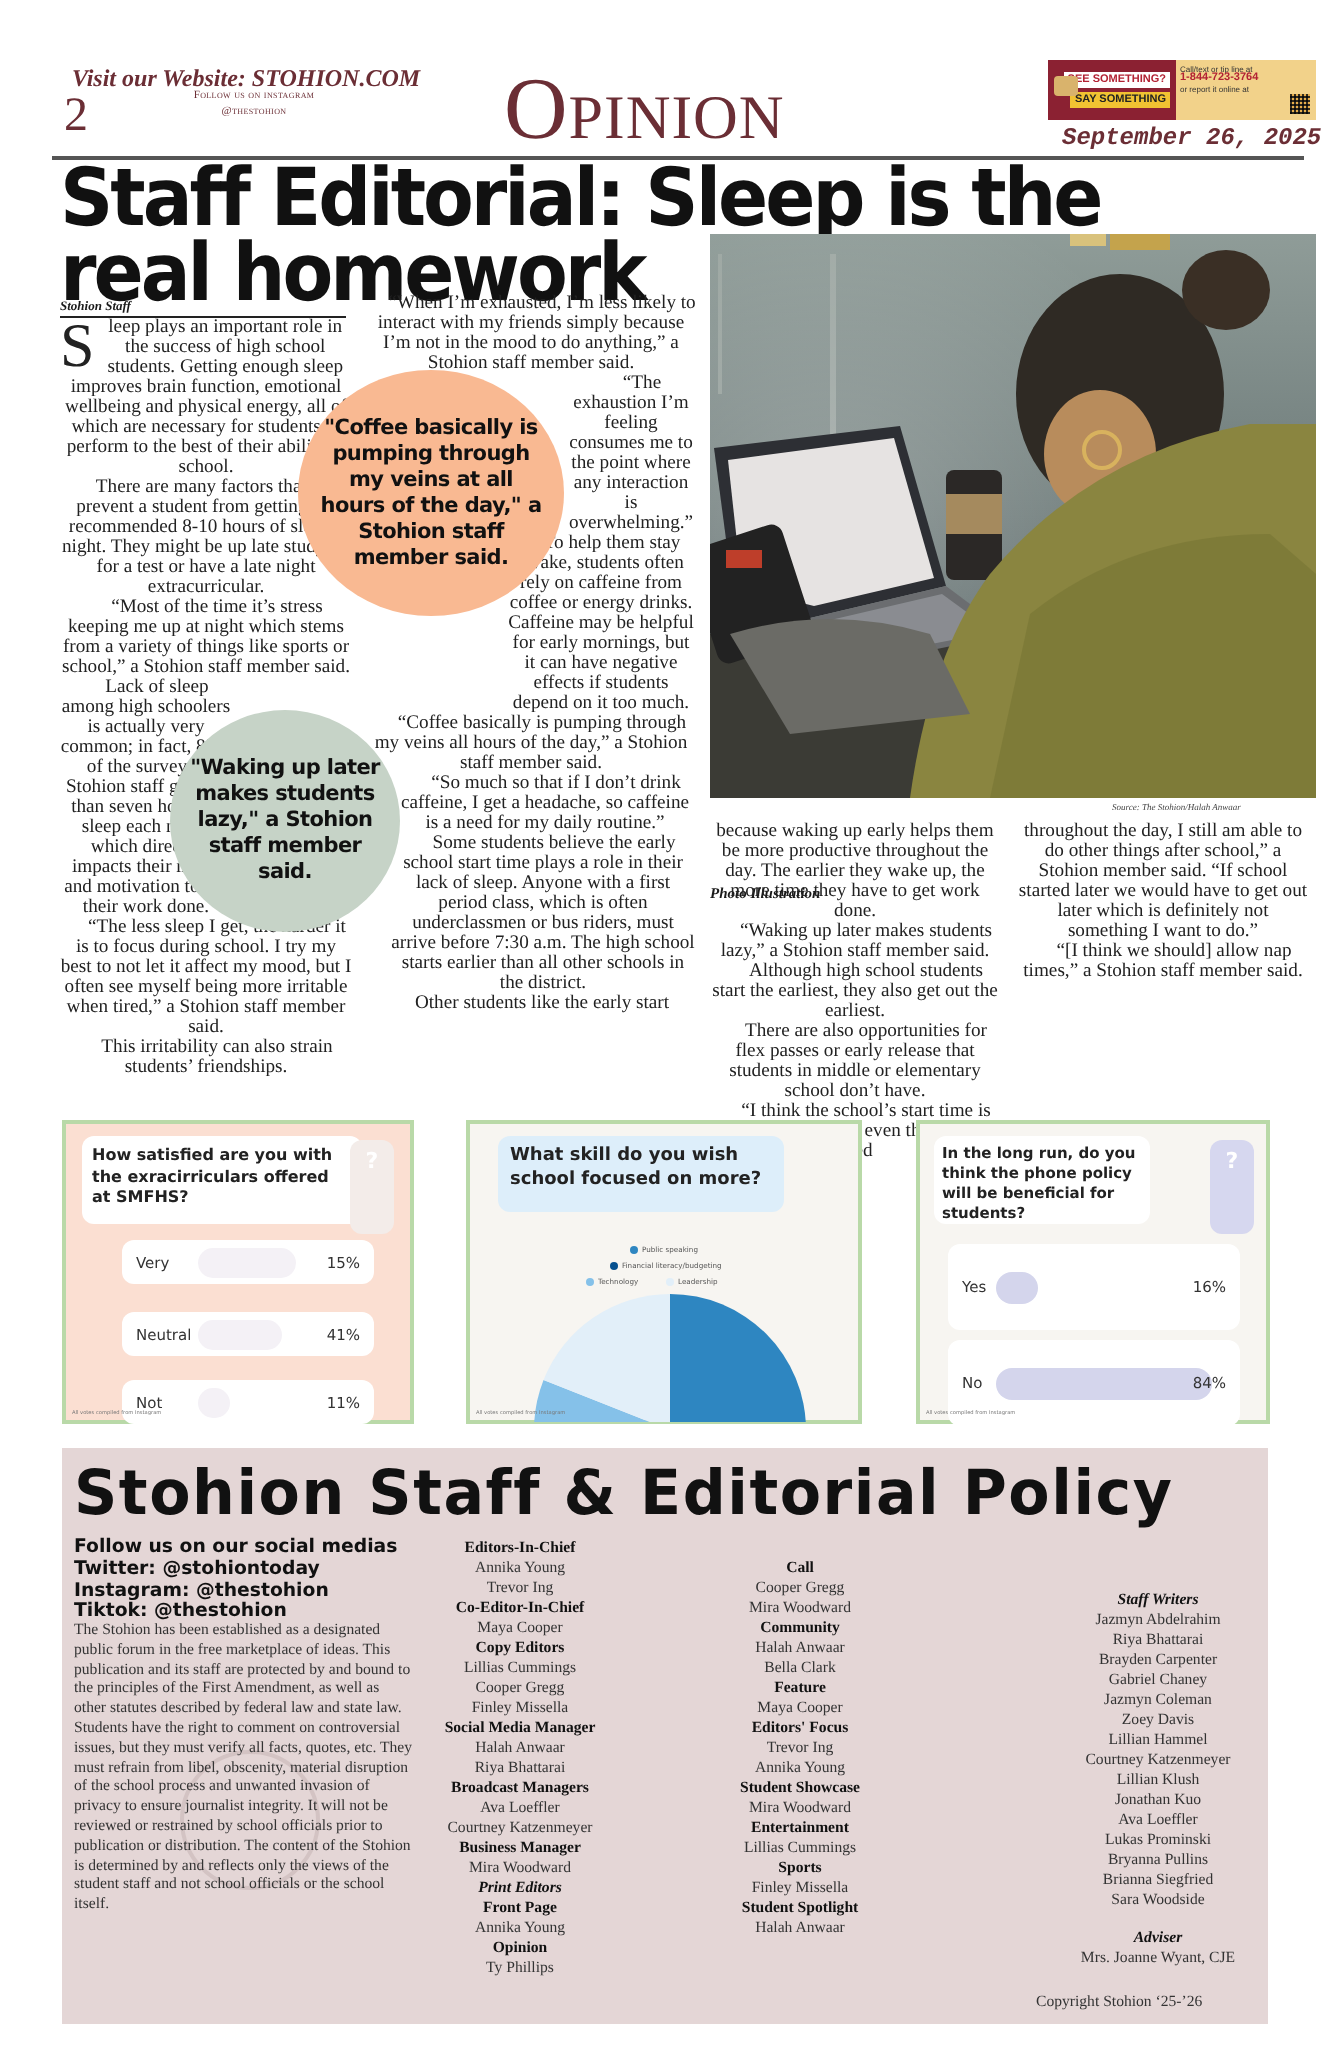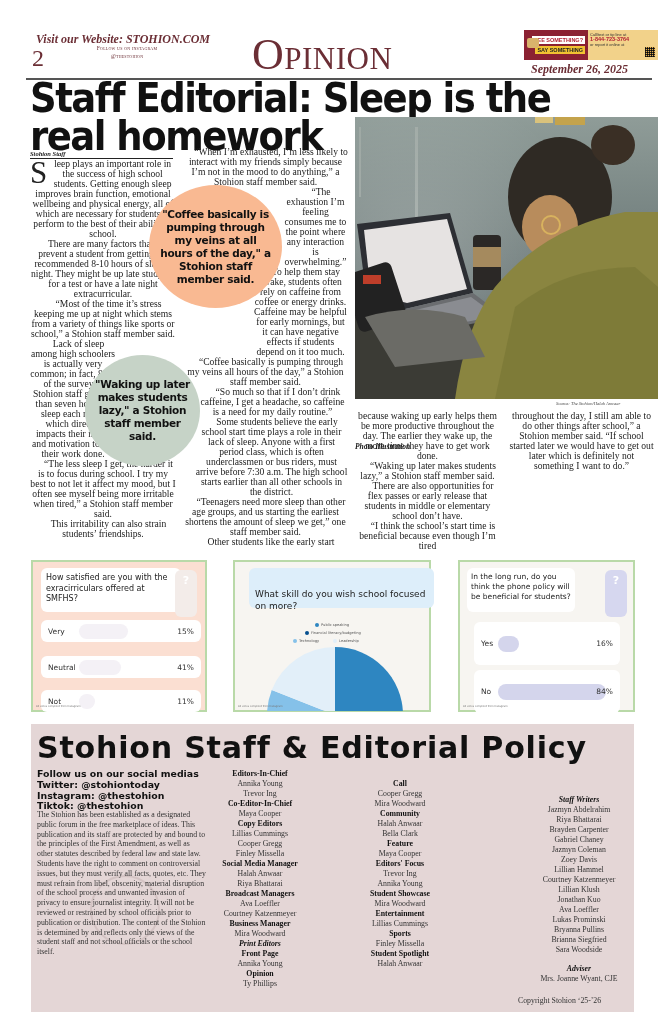--- a/index.html
+++ b/index.html
@@ -6,21 +6,21 @@
   html, body { width: 663px; height: 1024px; background: #ffffff; overflow: hidden; }
   body { position: relative; font-family: "Liberation Serif", serif; color: #1a1a1a; }
 
   .abs { position: absolute; }
 
   
   .site-line { left: 36px; top: 32px; font-family: "Liberation Serif", serif; font-style: italic; font-weight: bold; font-size: 12px; color: #6b2e35; }
   .follow-line { left: 92px; top: 44px; width: 70px; text-align: center; font-family: "Liberation Serif", serif; font-size: 5.5px; color: #6b2e35; line-height: 8px; font-variant: small-caps; letter-spacing: 0.2px; }
   .page-num { left: 32px; top: 45px; font-family: "Liberation Serif", serif; font-size: 24px; color: #6b2e35; line-height: 26px; }
   .section-title { left: 252px; top: 32px; font-family: "Liberation Serif", serif; font-size: 44px; color: #6b2e35; line-height: 46px; font-variant: small-caps; letter-spacing: 0.5px; }
-  .pub-date { left: 531px; top: 62px; font-family: Liberation Serif, serif; font-style: italic; font-weight: bold; font-size: 12px; color: #6b2e35; }
+  .pub-date { left: 531px; top: 62px; font-family: Liberation Mono, monospace; font-style: italic; font-weight: bold; font-size: 12px; color: #6b2e35; }
   .header-rule { left: 26px; top: 78px; width: 626px; height: 1.5px; background: #555; }
 
   .ad { left: 524px; top: 30px; width: 134px; height: 30px; background: #8b2132; display: flex; }
   .ad .ad-left { width: 64px; height: 100%; padding: 4px 3px; display: flex; flex-direction: column; justify-content: center; align-items: flex-end; gap: 2px; }
   .ad .ad-tag { font-family: "Liberation Sans", sans-serif; font-weight: bold; font-size: 5.5px; padding: 1px 2px; line-height: 6px; }
   .ad .tag1 { background: #fff; color: #b22234; }
   .ad .tag2 { background: #f1c232; color: #222; }
   .ad .ad-right { flex: 1; background: #f2d28a; padding: 2px; font-family: "Liberation Sans", sans-serif; font-size: 4px; color: #333; line-height: 5px; position: relative; }
   .ad .ad-phone { font-weight: bold; font-size: 5.5px; color: #b22234; }
   .ad .ad-qr { position: absolute; right: 3px; bottom: 3px; width: 10px; height: 10px; background: repeating-linear-gradient(90deg,#333 0 1px,#f2d28a 1px 2px), repeating-linear-gradient(0deg,#333 0 1px,#f2d28a 1px 2px); background-blend-mode: multiply; }
@@ -47,32 +47,32 @@
 
   .photo { left: 355px; top: 117px; width: 303px; height: 282px; overflow: hidden; background: #5f6c6e; }
   .photo-credit { left: 556px; top: 401px; font-style: italic; font-size: 4.5px; color: #444; }
   .photo-label { left: 355px; top: 402px; font-style: italic; font-weight: bold; font-size: 7.5px; margin-top: 40px; }
 
   
   .poll { border: 2.5px solid #b9d9a8; position: absolute; top: 560px; height: 152px; }
   .poll1 { left: 31px; width: 176px; background: #fbdfd2; }
   .poll2 { left: 233px; width: 198px; background: #f7f5f1; }
   .poll3 { left: 458px; width: 177px; background: #f7f5f1; }
-  .poll-q { position: absolute; background: #fff; border-radius: 6px; font-family: "DejaVu Sans", sans-serif; font-weight: normal; color: #222; }
+  .poll-q { position: absolute; background: #fff; border-radius: 6px; font-family: "DejaVu Sans", sans-serif; font-weight: bold; color: #222; }
   .poll1 .poll-q { left: 8px; top: 6px; width: 140px; height: 44px; font-size: 8px; line-height: 10.5px; padding: 5px 5px; }
   .poll3 .poll-q { left: 7px; top: 6px; width: 108px; height: 44px; font-size: 7.5px; line-height: 10px; padding: 4px 4px; }
-  .poll2 .poll-q { left: 14px; top: 6px; width: 185px; height: 38px; background: #ddeefa; font-size: 9px; line-height: 12px; padding: 20px 6px; }
+  .poll2 .poll-q { left: 14px; top: 6px; width: 143px; height: 38px; background: #ddeefa; font-size: 9px; line-height: 12px; padding: 4px 6px; }
   .qbadge { position: absolute; top: 8px; width: 22px; height: 47px; border-radius: 6px; display: flex; justify-content: center; padding-top: 4px; font-family: "DejaVu Sans", sans-serif; font-weight: bold; font-size: 11px; color: #fff; }
   .poll1 .qbadge { left: 142px; background: #f3ece9; color: #fff; }
   .poll3 .qbadge { left: 145px; background: #d6d7ef; color: #fff; }
   .opt { position: absolute; background: #fff; border-radius: 6px; display: flex; align-items: center; font-family: "DejaVu Sans", sans-serif; font-size: 7.5px; color: #333; }
   .opt .opt-label { position: absolute; left: 7px; }
   .opt .opt-pct { position: absolute; right: 7px; }
   .opt .opt-bar { position: absolute; height: 15px; border-radius: 8px; }
-  .poll1 .opt { left: 8px; width: 160px; height: 22px; padding-left: 15px; }
+  .poll1 .opt { left: 28px; width: 126px; height: 22px; padding-left: 15px; }
   .poll1 .opt .opt-bar { left: 38px; background: #f4f1f6; }
   .poll3 .opt { left: 14px; width: 146px; height: 43px; }
   .poll3 .opt .opt-bar { left: 24px; background: #d4d5ec; height: 16px; }
   .poll-foot { position: absolute; left: 3px; bottom: 2px; font-family: "DejaVu Sans", sans-serif; font-size: 2.6px; color: #777; }
 
   .legend { position: absolute; font-family: "DejaVu Sans", sans-serif; font-size: 3.6px; color: #555; display: flex; align-items: center; gap: 2px; }
   .legend .dot { width: 4px; height: 4px; border-radius: 50%; display: inline-block; }
 
   
   .policy { left: 31px; top: 724px; width: 603px; height: 288px; background: #e4d6d6; }
@@ -173,35 +173,36 @@
   <p>This irritability can also strain students’ friendships.</p>
 </div>
 
 <div class="abs col col2">
   <p style="padding-left:0">“When I’m exhausted, I’m less likely to interact with my friends simply because I’m not in the mood to do anything,” a Stohion staff member said.</p>
   <p style="padding-left:100px">“The exhaustion I’m feeling consumes me to the point where any interaction is overwhelming.”</p>
   <p style="padding-left:70px">To help them stay awake, students often rely on caffeine from coffee or energy drinks. Caffeine may be helpful for early mornings, but it can have negative effects if students depend on it too much.</p>
   <p>“Coffee basically is pumping through my veins all hours of the day,” a Stohion staff member said.</p>
   <p style="padding-left:14px">“So much so that if I don’t drink caffeine, I get a headache, so caffeine is a need for my daily routine.”</p>
   <p style="padding-left:12px">Some students believe the early school start time plays a role in their lack of sleep. Anyone with a first period class, which is often underclassmen or bus riders, must arrive before 7:30 a.m. The high school starts earlier than all other schools in the district.</p>
-  <p>“Teenagers need more sleep than other age groups, and us starting the earliest shortens the amount of sleep we get,” one staff member said.</p>
   <p>Other students like the early start</p>
 </div>
 
 <div class="abs pullquote pq1">"Coffee basically is pumping through my veins at all hours of the day," a Stohion staff member said.</div>
 <div class="abs pullquote pq2">"Waking up later makes students lazy," a Stohion staff member said.</div>
 
 <div class="abs col col3">
   <p class="noindent">because waking up early helps them be more productive throughout the day. The earlier they wake up, the more time they have to get work done.</p>
   <p>“Waking up later makes students lazy,” a Stohion staff member said.</p>
+  <p>Although high school students start the earliest, they also get out the earliest.</p>
   <p>There are also opportunities for flex passes or early release that students in middle or elementary school don’t have.</p>
   <p>“I think the school’s start time is beneficial because even though I’m tired</p>
 </div>
 <div class="abs col col4">
   <p class="noindent">throughout the day, I still am able to do other things after school,” a Stohion member said. “If school started later we would have to get out later which is definitely not something I want to do.”</p>
+  <p>“[I think we should] allow nap times,” a Stohion staff member said.</p>
 </div>
 
 <div class="poll poll1">
   <div class="poll-q">How satisfied are you with the exracirriculars offered at SMFHS?</div>
   <div class="qbadge">?</div>
   <div class="opt" style="top:58px">
     <span class="opt-label">Very</span>
     <span class="opt-bar" style="width: 48.96px;"></span>
     <span class="opt-pct">15%</span>
   </div>

